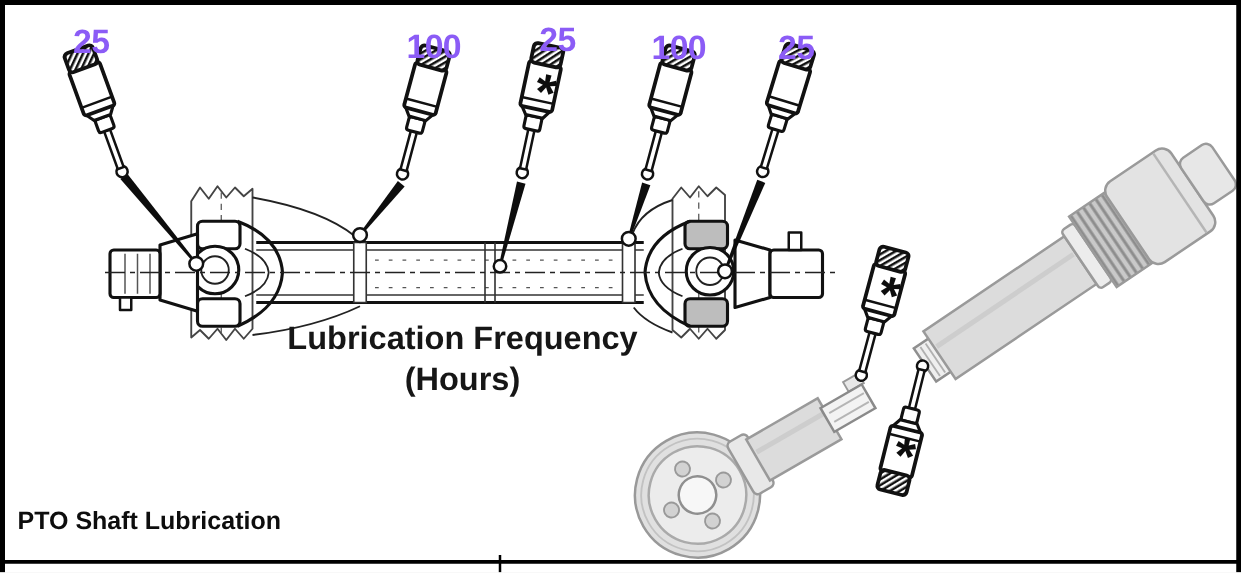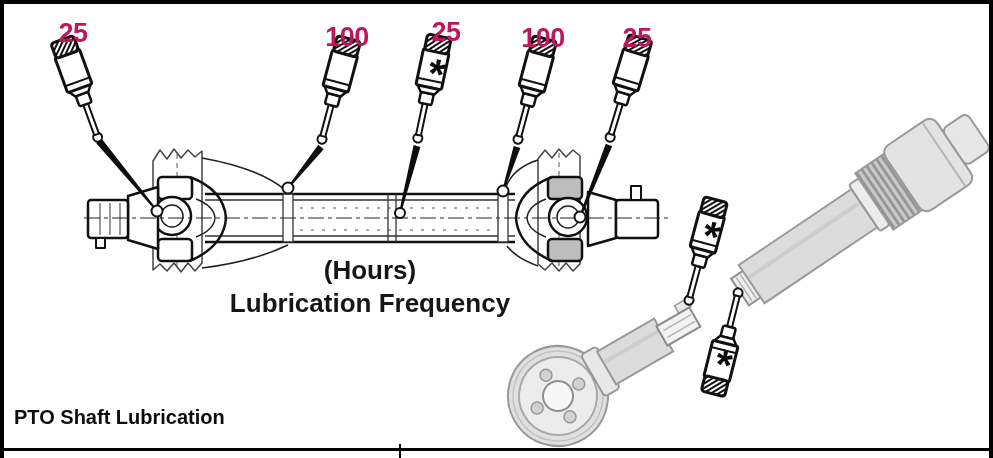--- a/index.html
+++ b/index.html
@@ -4,21 +4,21 @@
 <style>
   html,body{margin:0;padding:0;background:#f3f3f3;}
   .stage{
     position:relative;width:993px;height:458px;background:#ffffff;
     font-family:"Liberation Sans","DejaVu Sans",sans-serif;color:#111;
     overflow:hidden;
   }
   .frame-edge{position:absolute;background:#000;}
   .freq-label{
     position:absolute;transform:translateX(-50%);
-    font-size:27px;font-weight:bold;letter-spacing:-0.5px;color:#be185d;
+    font-size:27px;font-weight:bold;letter-spacing:-0.5px;color:#8b5cf6;
     white-space:nowrap;line-height:1;
   }
   .caption{
     position:absolute;left:370px;top:254px;transform:translateX(-50%);
     text-align:center;font-size:26px;font-weight:bold;line-height:1.25;color:#161616;
     white-space:nowrap;
   }
   .figure-title{
     position:absolute;left:14px;top:406px;
     font-size:20px;font-weight:bold;color:#0d0d0d;white-space:nowrap;
@@ -177,22 +177,22 @@
     <text transform="translate(721,379) rotate(10)" text-anchor="middle" font-size="42" font-weight="bold" fill="#0d0d0d">*</text>
   </svg>
 
   <div class="freq-label" style="left:73px;top:20px">25</div>
   <div class="freq-label" style="left:347px;top:24px">100</div>
   <div class="freq-label" style="left:446px;top:19px">25</div>
   <div class="freq-label" style="left:543px;top:25px">100</div>
   <div class="freq-label" style="left:637px;top:25px">25</div>
 
   <div class="caption">
+    <div>Lubrication Frequency</div>
     <div>(Hours)</div>
-    <div>Lubrication Frequency</div>
   </div>
 
   <div class="figure-title">PTO Shaft Lubrication</div>
 
   <div class="frame-edge" style="left:0;top:0;width:993px;height:4px"></div>
   <div class="frame-edge" style="left:0;top:0;width:4px;height:458px"></div>
   <div class="frame-edge" style="left:989px;top:0;width:4px;height:458px"></div>
   <div class="frame-edge" style="left:0;top:448px;width:993px;height:3px"></div>
   <div class="frame-edge" style="left:399px;top:444px;width:2px;height:14px"></div>
 </div>

